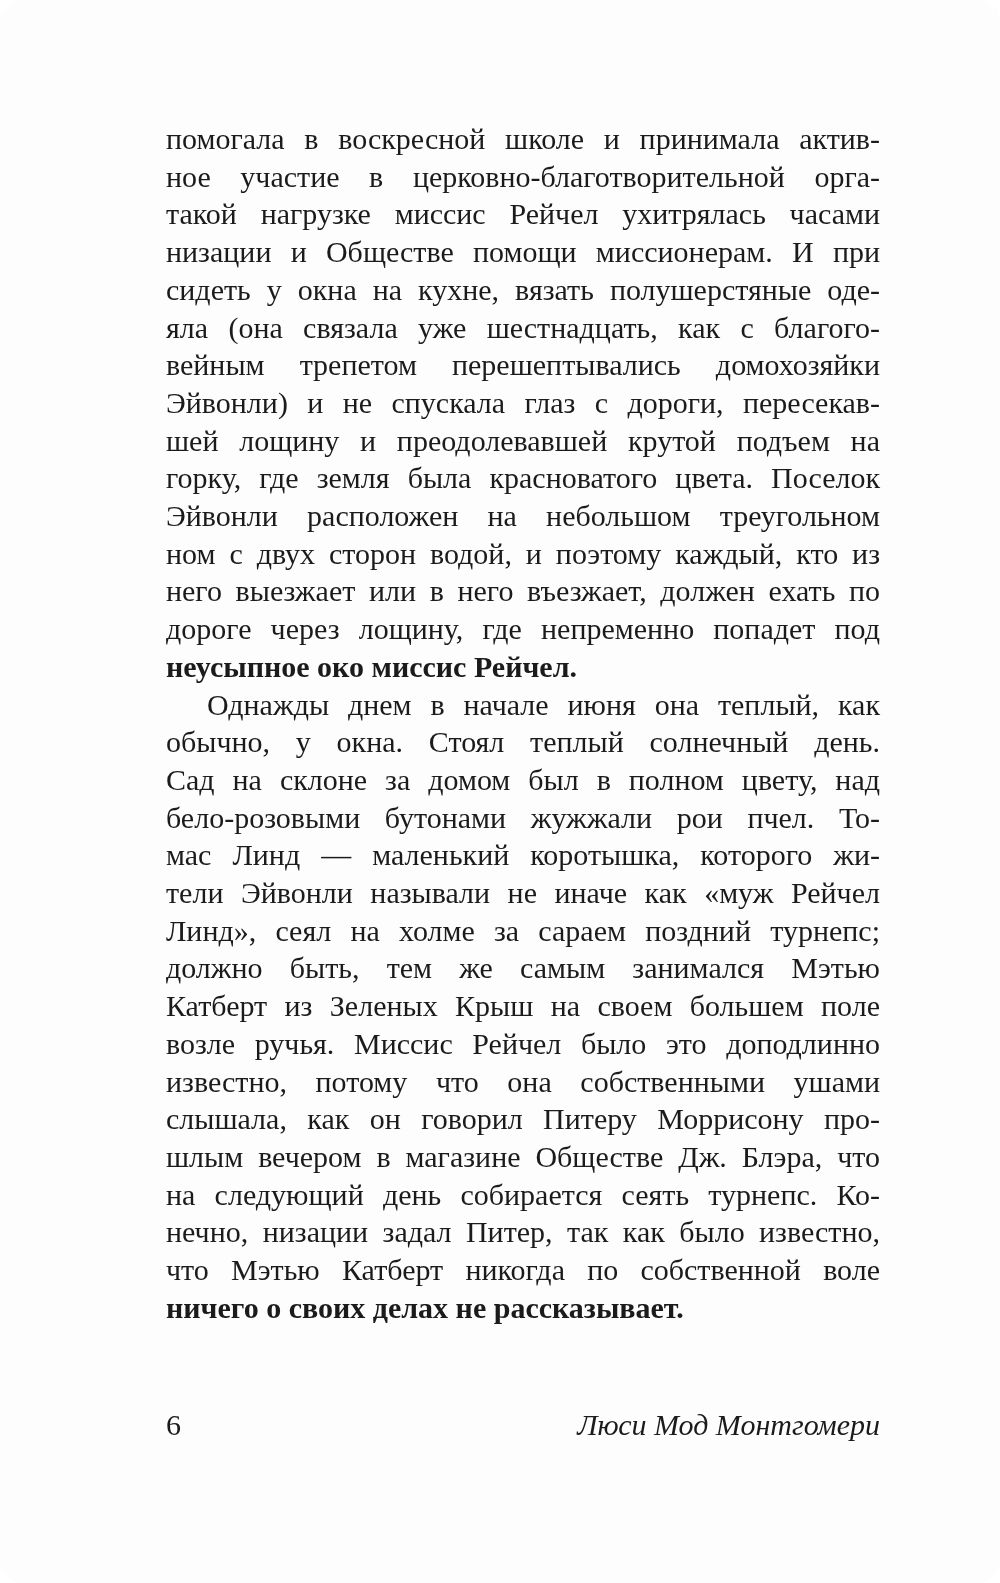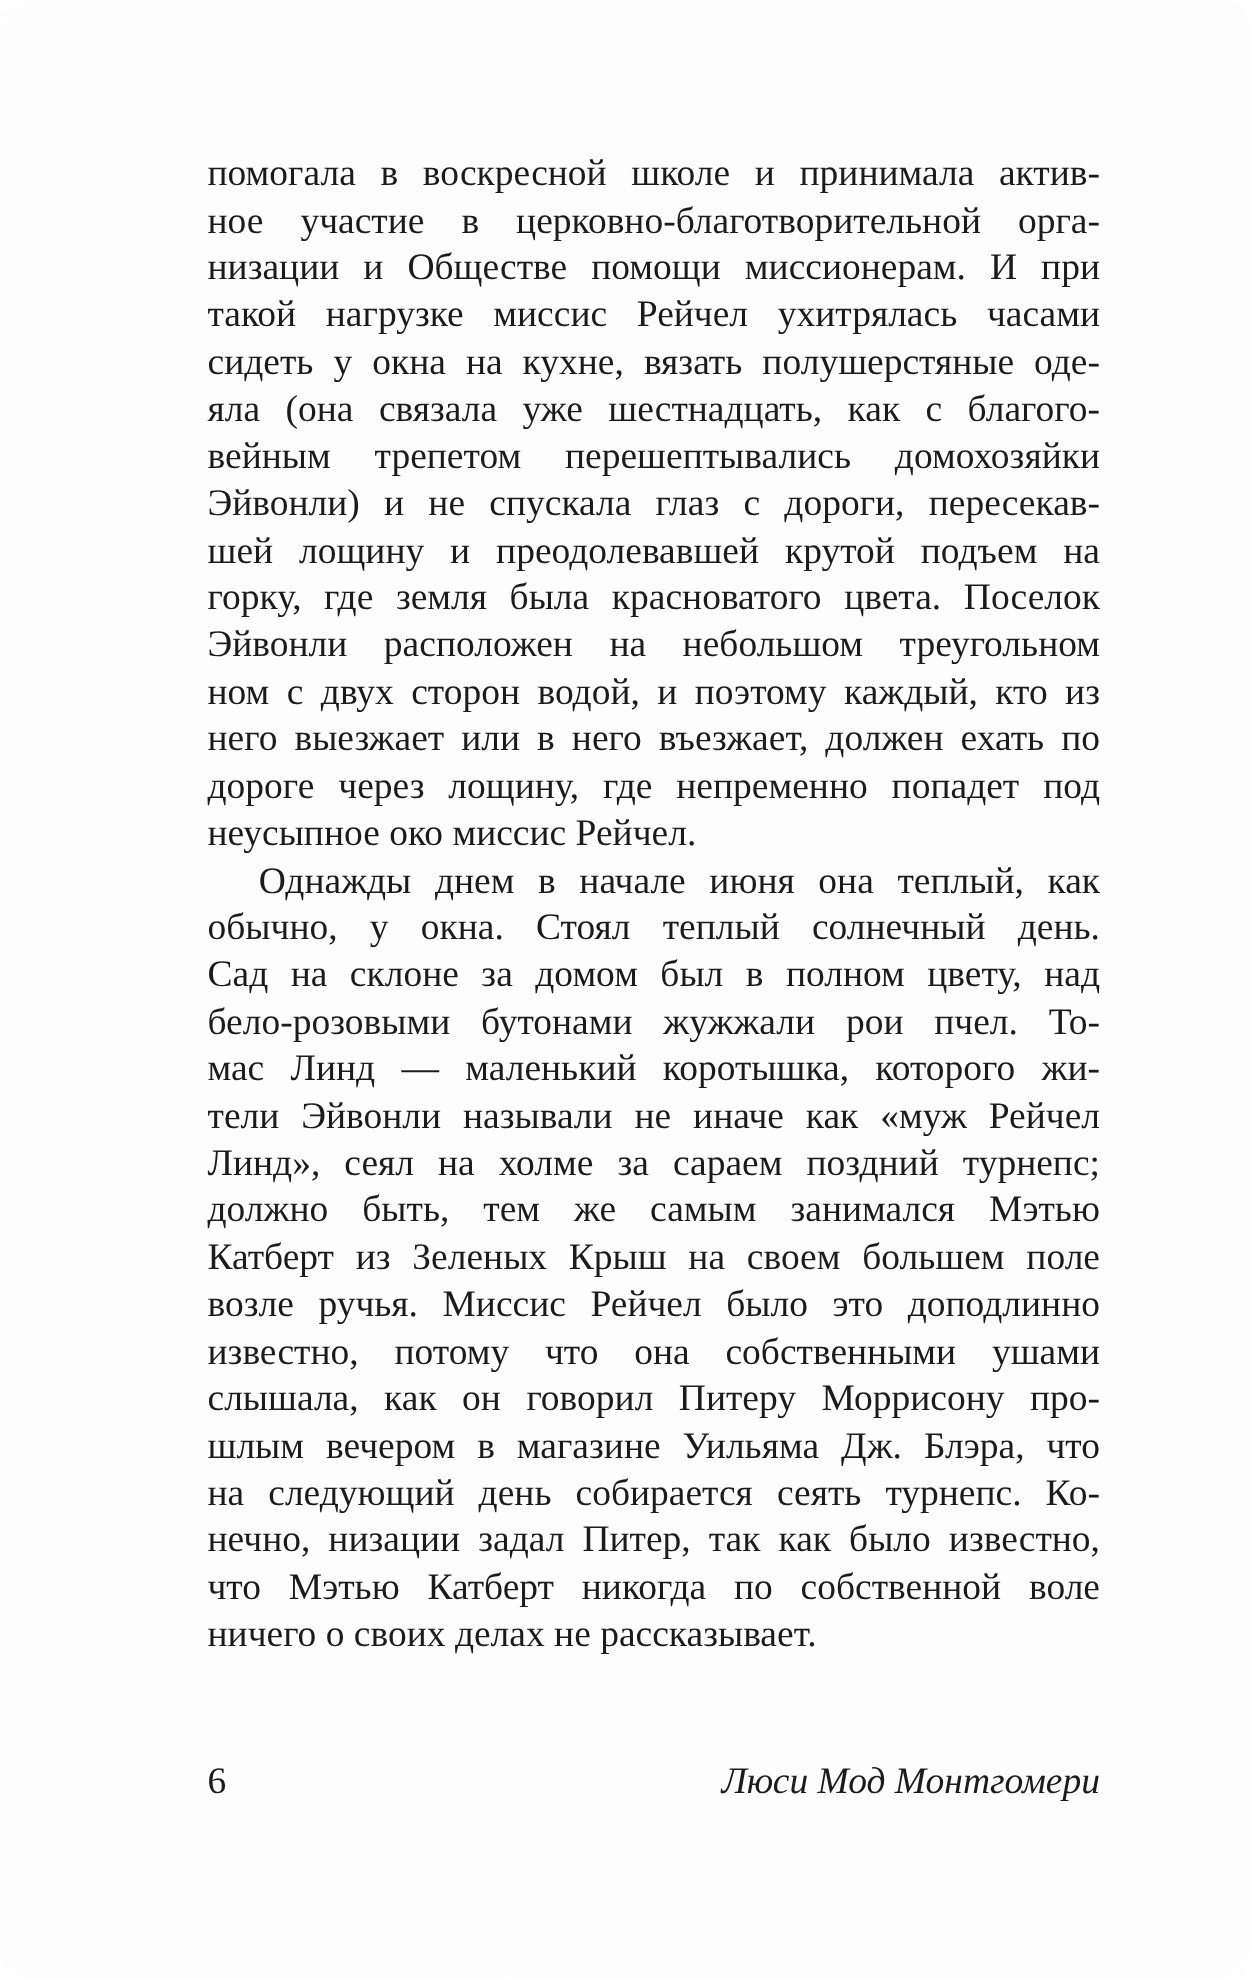--- a/index.html
+++ b/index.html
@@ -26,20 +26,21 @@
   .line {
     font-size: 30px;
     line-height: 37.7px;
     text-align: justify;
     text-align-last: justify;
     -moz-text-align-last: justify;
     white-space: normal;
   }
   .line.last {
     text-align-last: left;
+    font-weight: bold;
     -moz-text-align-last: left;
   }
   .line.indent {
     text-indent: 41px;
   }
   .footer {
     position: absolute;
     left: 166px;
     top: 1406px;
     width: 714px;
@@ -54,22 +55,22 @@
   }
 </style>
 </head>
 <body>
 
 <div class="page">
   <div class="text-block">
       <div>
         <div class="line">помогала в воскресной школе и принимала актив-</div>
         <div class="line">ное участие в церковно-благотворительной орга-</div>
+        <div class="line">такой нагрузке миссис Рейчел ухитрялась часами</div>
         <div class="line">низации и Обществе помощи миссионерам. И при</div>
-        <div class="line">такой нагрузке миссис Рейчел ухитрялась часами</div>
         <div class="line">сидеть у окна на кухне, вязать полушерстяные оде-</div>
         <div class="line">яла (она связала уже шестнадцать, как с благого-</div>
         <div class="line">вейным трепетом перешептывались домохозяйки</div>
         <div class="line">Эйвонли) и не спускала глаз с дороги, пересекав-</div>
         <div class="line">шей лощину и преодолевавшей крутой подъем на</div>
         <div class="line">горку, где земля была красноватого цвета. Поселок</div>
         <div class="line">Эйвонли расположен на небольшом треугольном</div>
         <div class="line">ном с двух сторон водой, и поэтому каждый, кто из</div>
         <div class="line">него выезжает или в него въезжает, должен ехать по</div>
         <div class="line">дороге через лощину, где непременно попадет под</div>
@@ -81,21 +82,21 @@
         <div class="line">Сад на склоне за домом был в полном цвету, над</div>
         <div class="line">бело-розовыми бутонами жужжали рои пчел. То-</div>
         <div class="line">мас Линд — маленький коротышка, которого жи-</div>
         <div class="line">тели Эйвонли называли не иначе как «муж Рейчел</div>
         <div class="line">Линд», сеял на холме за сараем поздний турнепс;</div>
         <div class="line">должно быть, тем же самым занимался Мэтью</div>
         <div class="line">Катберт из Зеленых Крыш на своем большем поле</div>
         <div class="line">возле ручья. Миссис Рейчел было это доподлинно</div>
         <div class="line">известно, потому что она собственными ушами</div>
         <div class="line">слышала, как он говорил Питеру Моррисону про-</div>
-        <div class="line">шлым вечером в магазине Уильяма Дж. Блэра, что</div>
+        <div class="line">шлым вечером в магазине Обществе Дж. Блэра, что</div>
         <div class="line">на следующий день собирается сеять турнепс. Ко-</div>
         <div class="line">нечно, низации задал Питер, так как было известно,</div>
         <div class="line">что Мэтью Катберт никогда по собственной воле</div>
         <div class="line last">ничего о своих делах не рассказывает.</div>
       </div>
     </div>
   <div class="footer">
     <span class="page-number">6</span>
     <span class="running-title">Люси Мод Монтгомери</span>
   </div>

